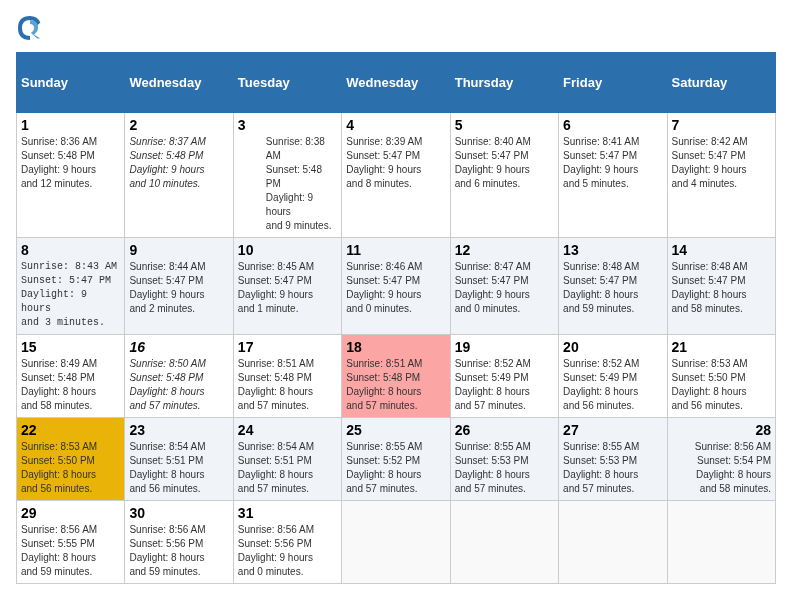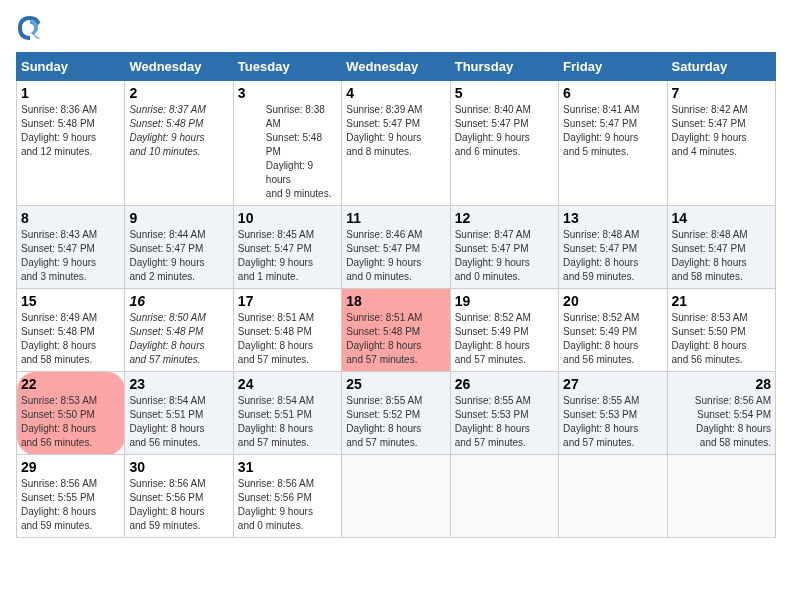--- a/index.html
+++ b/index.html
@@ -48,21 +48,21 @@
       color: #555;
     }
     .calendar {
       width: 100%;
       border-collapse: collapse;
       font-size: 11px;
     }
     .calendar th {
       background-color: #2b6fad;
       color: #fff;
-      padding: 6px 4px;
+      padding: 22px 4px;
       text-align: left;
       font-size: 13px;
       font-weight: bold;
       border: 1px solid #2b6fad;
     }
     .calendar td {
       border: 1px solid #ccc;
       vertical-align: top;
       padding: 4px;
       width: calc(100% / 7);
@@ -168,21 +168,21 @@
           <span class="day-num">7</span>
           <div class="day-info" style="white-space: pre-line;">Sunrise: 8:42 AM
 Sunset: 5:47 PM
 Daylight: 9 hours
 and 4 minutes.</div>
         </td>
       </tr>
       <tr>
         <td style="background-color: rgb(240, 244, 248);">
           <span class="day-num">8</span>
-          <div class="day-info" style="white-space: pre-line;">Sunrise: 8:43 AM
+          <div class="day-info" style="white-space: pre-line; font-family: Liberation Mono, monospace;">Sunrise: 8:43 AM
 Sunset: 5:47 PM
 Daylight: 9 hours
 and 3 minutes.</div>
         </td>
         <td style="background-color: rgb(240, 244, 248);">
           <span class="day-num">9</span>
           <div class="day-info" style="white-space: pre-line;">Sunrise: 8:44 AM
 Sunset: 5:47 PM
 Daylight: 9 hours
 and 2 minutes.</div>
@@ -268,21 +268,21 @@
         </td>
         <td style="background-color: rgb(255, 255, 255);">
           <span class="day-num">21</span>
           <div class="day-info" style="white-space: pre-line;">Sunrise: 8:53 AM
 Sunset: 5:50 PM
 Daylight: 8 hours
 and 56 minutes.</div>
         </td>
       </tr>
       <tr>
-        <td style="background-color: #fca5a5; border-radius: 18px;">
+        <td style="background-color: #eab308;">
           <span class="day-num">22</span>
           <div class="day-info" style="white-space: pre-line;">Sunrise: 8:53 AM
 Sunset: 5:50 PM
 Daylight: 8 hours
 and 56 minutes.</div>
         </td>
         <td style="background-color: rgb(240, 244, 248);">
           <span class="day-num">23</span>
           <div class="day-info" style="white-space: pre-line;">Sunrise: 8:54 AM
 Sunset: 5:51 PM

